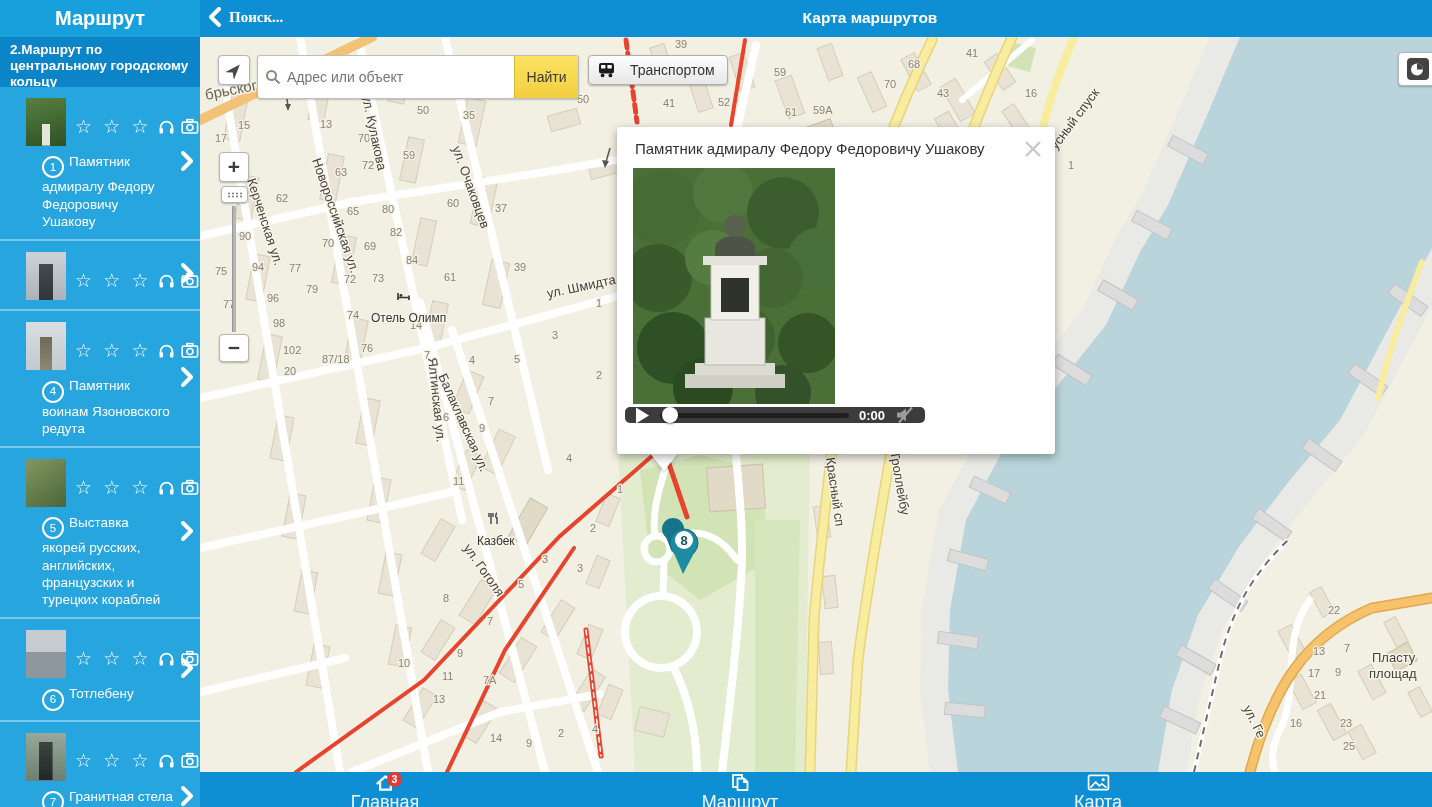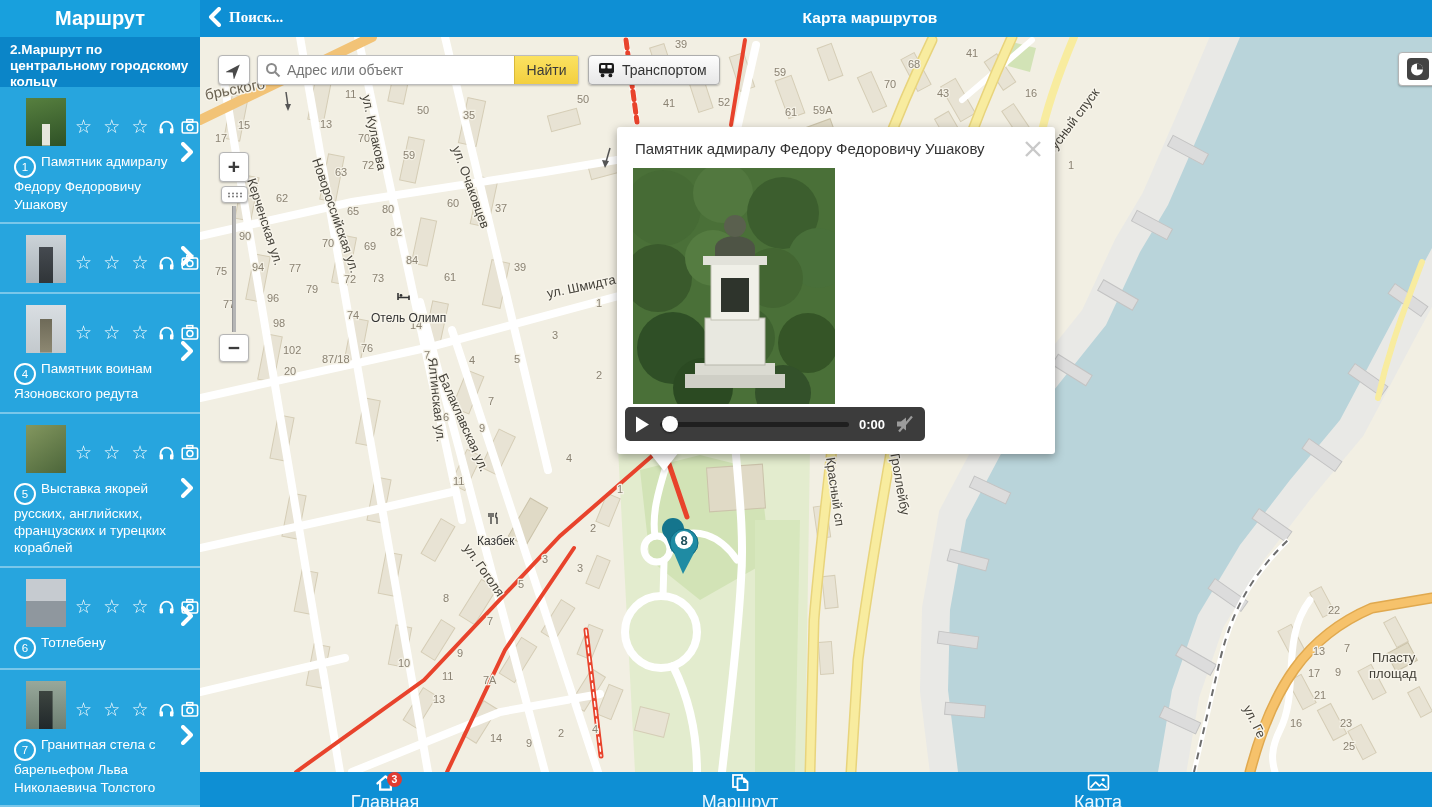--- a/index.html
+++ b/index.html
@@ -25,50 +25,50 @@
   .thumb-1{background:linear-gradient(90deg,transparent 40%,#e6e6dc 40% 60%,transparent 60%) 0 100%/100% 45% no-repeat,
            linear-gradient(165deg,#57803f,#2e5126);}
   .thumb-2{background:linear-gradient(#454a50,#303538) no-repeat 50% 100%/36% 75%,linear-gradient(#ccd3d8,#aab3b9);}
   .thumb-3{background:linear-gradient(#6e6a58,#8d8872) no-repeat 50% 100%/30% 70%,linear-gradient(#d9dee2,#c3c9cd);}
   .thumb-4{background:linear-gradient(145deg,#83975f,#4c663a);}
   .thumb-5{background:linear-gradient(#c6cbd0 45%,#8f979e 45%);}
   .thumb-6{background:linear-gradient(#3d4540,#20272a) no-repeat 50% 100%/34% 80%,linear-gradient(#98a89b,#6d7f72);}
   .si-icons{display:flex;align-items:center;gap:6px;margin-left:9px;margin-top:8px;}
   .stars{font-size:19px;letter-spacing:3px;line-height:1;white-space:nowrap;}
   .ic{display:inline-flex;}
-  .si-row2{margin-top:7px;padding-right:18px;font-size:13.5px;line-height:1.28;}
+  .si-row2{margin-top:7px;padding-right:18px;font-size:13.5px;line-height:1.28;margin-left:28px;}
   .numc{display:inline-flex;align-items:center;justify-content:center;width:18px;height:18px;
         border:2px solid #fff;border-radius:50%;font-size:11.5px;margin-right:5px;vertical-align:-5px;}
   .chev{position:absolute;right:7px;top:50%;transform:translateY(-50%);cursor:pointer;}
 
   
   .map-area{position:absolute;left:200px;top:37px;width:1232px;height:735px;overflow:hidden;z-index:1;cursor:grab;}
   .mlabel{font-family:"Liberation Sans",sans-serif;font-size:13px;fill:#45423a;
           stroke:#f7f4ea;stroke-width:3px;paint-order:stroke;stroke-linejoin:round;}
   .mlabel.major{font-size:15px;fill:#6b6352;}
   .mlabel.poi{font-size:12px;fill:#333;}
   .hnum{font-family:"Liberation Sans",sans-serif;font-size:11px;fill:#8b8373;
         stroke:#f4f1e6;stroke-width:2.5px;paint-order:stroke;}
   .bldg{fill:#e8e3d4;stroke:#d5cdb6;stroke-width:1;}
   .bldg.dark{fill:#e0dac6;stroke:#cbc3aa;}
   .dockb{fill:#dcdcdc;stroke:#c3c3c3;stroke-width:1;}
 
   
   .ctl{position:absolute;background:#fff;border:1px solid #b5b5b5;border-radius:4px;
        box-shadow:0 1px 2px rgba(0,0,0,.25);box-sizing:border-box;z-index:15;}
   .geoloc{left:218px;top:55px;width:32px;height:30px;display:flex;align-items:center;justify-content:center;cursor:pointer;}
-  .searchwrap{position:absolute;left:257px;top:55px;width:322px;height:30px;display:flex;z-index:15;
+  .searchwrap{position:absolute;left:257px;top:55px;width:322px;height:44px;display:flex;z-index:15;
               border:1px solid #bdbdbd;border-radius:3px;background:#fff;box-shadow:0 1px 2px rgba(0,0,0,.2);box-sizing:border-box;}
   .search-icon-box{display:flex;align-items:center;padding-left:7px;}
   .searchwrap input{flex:1;border:none;outline:none;font-family:"Liberation Sans",sans-serif;
                     font-size:14px;color:#444;padding:0 6px;min-width:0;background:transparent;}
   .find-btn{width:64px;border:none;border-left:1px solid #d9b93a;cursor:pointer;
             background:linear-gradient(#fbe261,#f3cf3f);font-family:"Liberation Sans",sans-serif;
             font-size:14px;color:#3a3a3a;}
-  .transport-btn{position:absolute;left:588px;top:55px;height:30px;padding:0 12px 0 9px;display:flex;align-items:center;gap:7px;
+  .transport-btn{position:absolute;left:588px;top:55px;height:30px;padding:0 12px 0 9px;display:flex;align-items:center;gap:15px;
             background:linear-gradient(#fdfdfd,#e7e7e7);border:1px solid #adadad;border-radius:4px;
             box-shadow:0 1px 2px rgba(0,0,0,.25);cursor:pointer;z-index:15;
             font-size:14px;color:#333;font-family:"Liberation Sans",sans-serif;box-sizing:border-box;}
   .zbtn{display:flex;align-items:center;justify-content:center;cursor:pointer;
         font-size:21px;font-weight:bold;color:#3c3c3c;}
   .zoom-in{left:219px;top:152px;width:30px;height:30px;}
   .ruler{left:221px;top:186px;width:27px;height:17px;display:flex;align-items:center;justify-content:center;cursor:pointer;}
   .zoom-slider{position:absolute;left:232px;top:206px;width:3px;height:126px;background:#b5b5b5;
                border-left:1px solid #989898;z-index:14;cursor:pointer;}
   .zoom-out{left:219px;top:334px;width:30px;height:28px;}
@@ -79,21 +79,21 @@
          box-shadow:0 3px 10px rgba(0,0,0,.35);z-index:20;box-sizing:border-box;}
   .popup-tail{position:absolute;left:649px;top:452px;width:0;height:0;z-index:19;
               border-left:15px solid transparent;border-right:15px solid transparent;border-top:19px solid #fff;
               filter:drop-shadow(0 2px 2px rgba(0,0,0,.2));}
   .popup-title{padding:13px 44px 6px 18px;font-size:15px;color:#333;}
   .popup-close{position:absolute;right:11px;top:11px;width:22px;height:22px;cursor:pointer;display:flex;
                align-items:center;justify-content:center;}
   .popup-body{display:flex;padding:5px 18px 0 16px;}
   .popup-img{width:202px;height:236px;flex:0 0 auto;}
   .popup-text{margin-left:15px;font-size:14px;line-height:20px;color:#333;text-align:justify;}
-  .audio{position:absolute;left:8px;top:280px;width:300px;height:34px;background:#3c3c3c;border-radius:5px;
+  .audio{position:absolute;left:8px;top:280px;width:300px;height:16px;background:#3c3c3c;border-radius:5px;
          display:flex;align-items:center;padding:0 10px;box-sizing:border-box;}
   .aud-play{display:flex;cursor:pointer;margin-right:6px;}
   .aud-track{position:relative;flex:1;height:5px;background:#1f1f1f;border-radius:3px;margin:0 10px 0 4px;cursor:pointer;}
   .aud-knob{position:absolute;left:2px;top:50%;transform:translateY(-50%);width:16px;height:16px;border-radius:50%;
             background:#fdfdfd;box-shadow:0 1px 2px rgba(0,0,0,.5);}
   .aud-time{color:#fff;font-size:13px;font-weight:bold;margin-right:10px;}
   .aud-mute{display:flex;cursor:pointer;}
 
   
   .bottombar{position:absolute;left:200px;top:772px;width:1232px;height:35px;background:#0e8fd4;z-index:30;}

